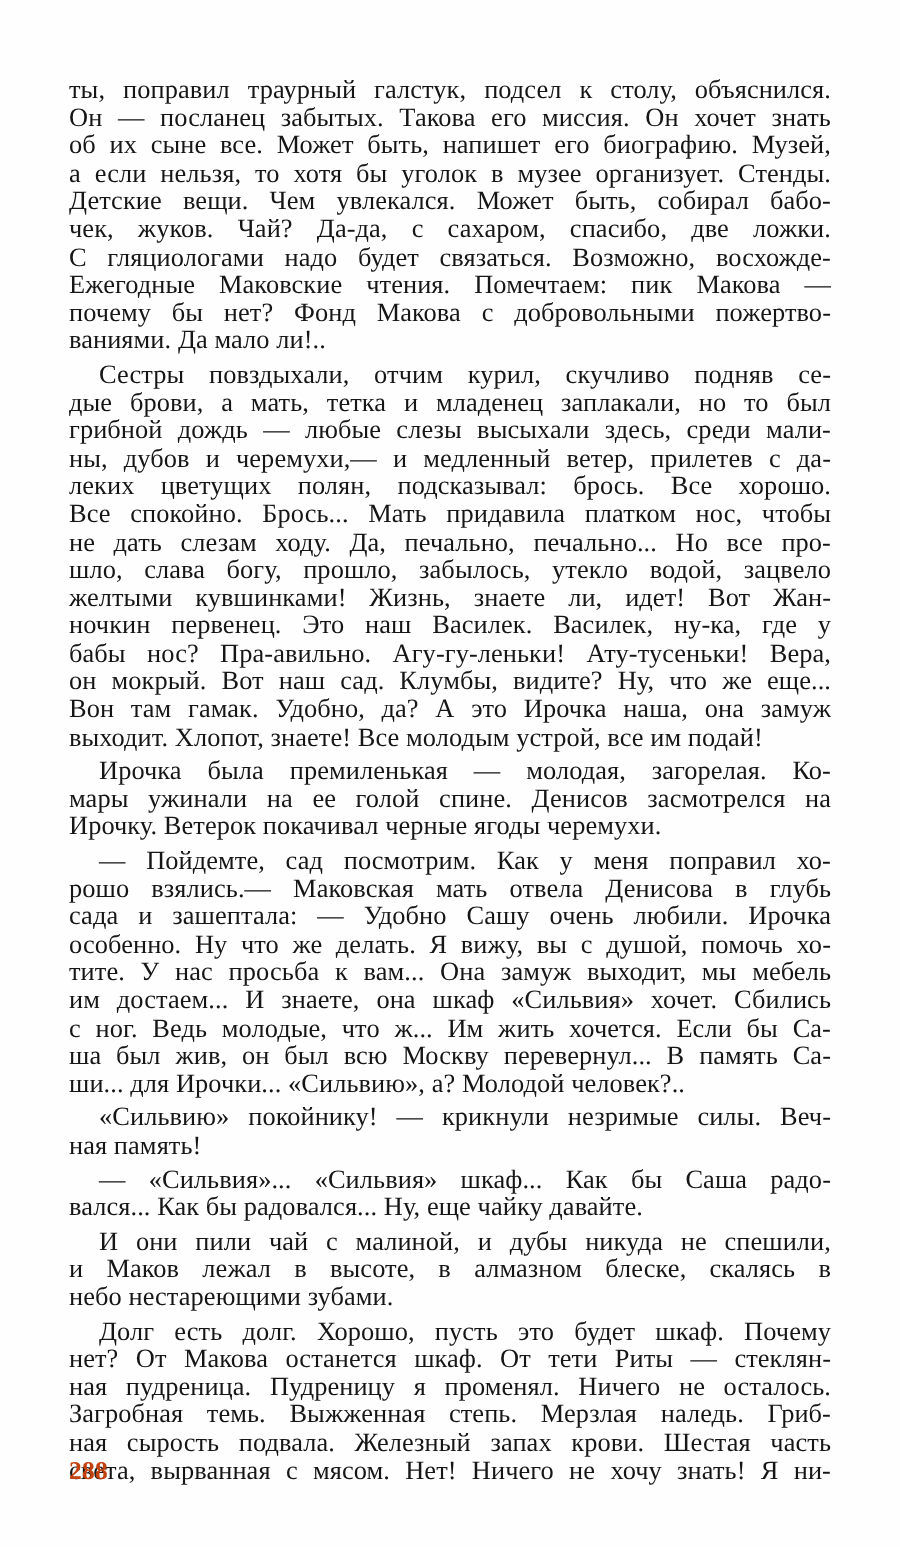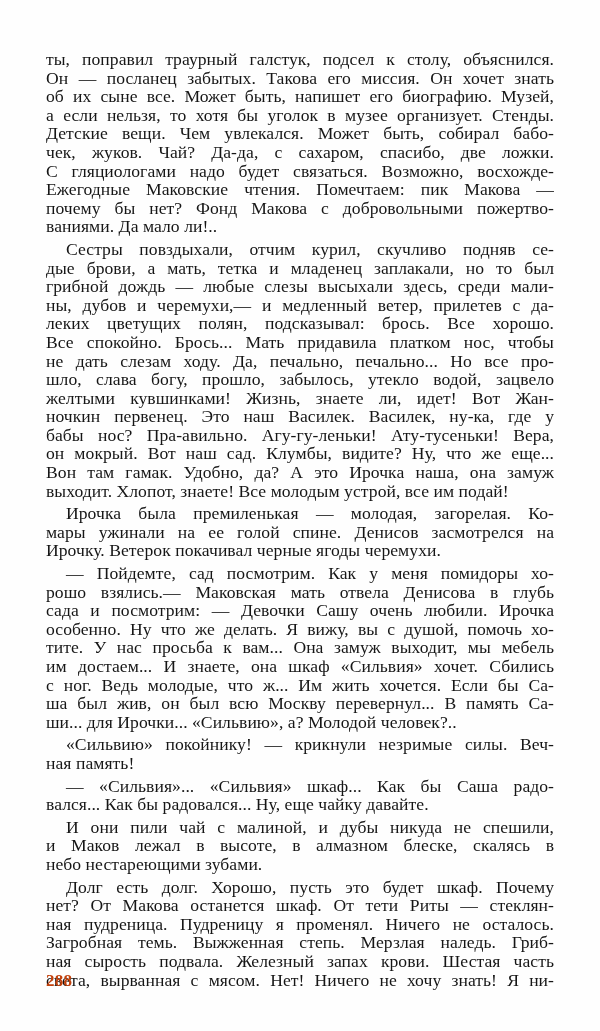--- a/index.html
+++ b/index.html
@@ -97,23 +97,23 @@
         <span class="line">он мокрый. Вот наш сад. Клумбы, видите? Ну, что же еще...</span>
         <span class="line">Вон там гамак. Удобно, да? А это Ирочка наша, она замуж</span>
         <span class="line last">выходит. Хлопот, знаете! Все молодым устрой, все им подай!</span>
       </div>
       <div class="para">
         <span class="line indent">Ирочка была премиленькая — молодая, загорелая. Ко-</span>
         <span class="line">мары ужинали на ее голой спине. Денисов засмотрелся на</span>
         <span class="line last">Ирочку. Ветерок покачивал черные ягоды черемухи.</span>
       </div>
       <div class="para">
-        <span class="line indent">— Пойдемте, сад посмотрим. Как у меня помидоры хо-</span>
+        <span class="line indent">— Пойдемте, сад посмотрим. Как у меня поправил хо-</span>
         <span class="line">рошо взялись.— Маковская мать отвела Денисова в глубь</span>
-        <span class="line">сада и посмотрим: — Девочки Сашу очень любили. Ирочка</span>
+        <span class="line">сада и зашептала: — Удобно Сашу очень любили. Ирочка</span>
         <span class="line">особенно. Ну что же делать. Я вижу, вы с душой, помочь хо-</span>
         <span class="line">тите. У нас просьба к вам... Она замуж выходит, мы мебель</span>
         <span class="line">им достаем... И знаете, она шкаф «Сильвия» хочет. Сбились</span>
         <span class="line">с ног. Ведь молодые, что ж... Им жить хочется. Если бы Са-</span>
         <span class="line">ша был жив, он был всю Москву перевернул... В память Са-</span>
         <span class="line last">ши... для Ирочки... «Сильвию», а? Молодой человек?..</span>
       </div>
       <div class="para">
         <span class="line indent">«Сильвию» покойнику! — крикнули незримые силы. Веч-</span>
         <span class="line last">ная память!</span>

